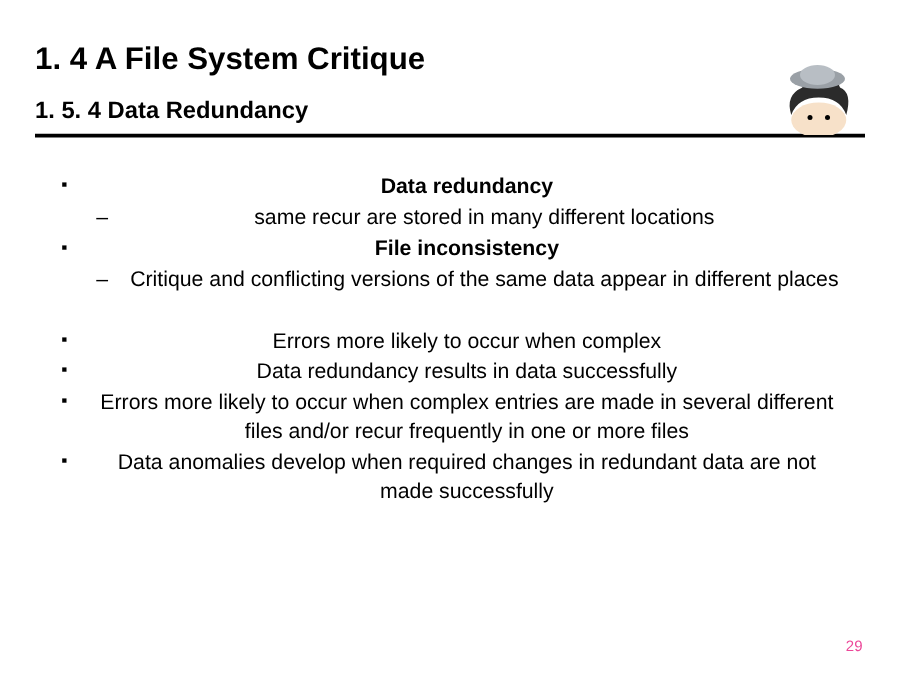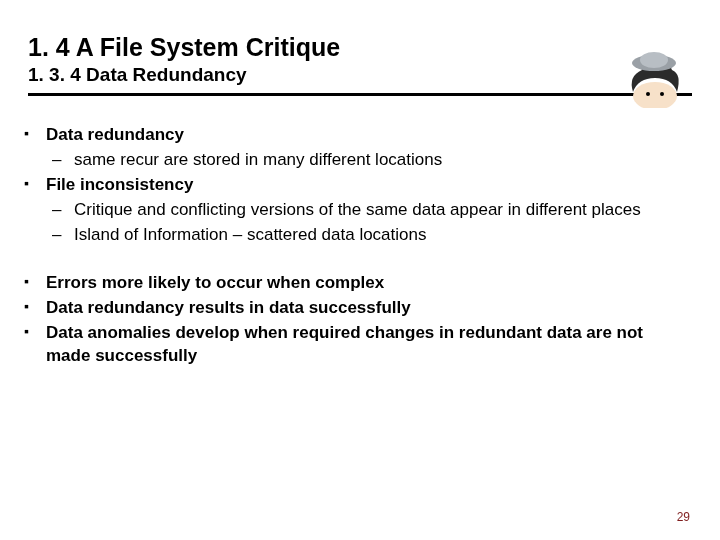--- a/index.html
+++ b/index.html
@@ -17,47 +17,47 @@
     width: 720px;
     height: 540px;
     box-sizing: border-box;
   }
   .header {
     padding: 32px 28px 8px 28px;
   }
   .title {
     font-size: 25px;
     font-weight: bold;
-    margin: 0 0 2px 0;
+    margin: 0 0 16px 0;
     line-height: 1.2;
   }
   .subtitle {
     font-size: 19px;
     font-weight: bold;
     margin: 0;
     line-height: 1.2;
   }
   .divider {
     border: none;
     border-top: 3px solid #000;
     margin: 6px 0 0 0;
   }
   .content {
-    padding: 20px 44px 0 24px;
+    padding: 20px 44px 0 49px;
     font-size: 17px;
     line-height: 1.35;
+    text-align: center;
   }
   .group {
     margin-bottom: 26px;
   }
   .l1 {
     position: relative;
     padding-left: 22px;
     margin: 0 0 2px 0;
-    font-weight: bold;
   }
   .l1::before {
     content: "▪";
     position: absolute;
     left: 0;
     top: 0;
     font-size: 14px;
   }
   .l1-title {
     font-weight: bold;
@@ -71,21 +71,21 @@
     content: "–";
     position: absolute;
     left: 0;
     top: 0;
   }
   .page-num {
     position: absolute;
     right: 30px;
     bottom: 16px;
     font-size: 12px;
-    color: #7f1d1d;
+    color: #ec4899;
   }
   .avatar {
     position: absolute;
     top: 48px;
     right: 32px;
     width: 66px;
     height: 60px;
   }
   .avatar svg { display:block; }
 </style>
@@ -100,37 +100,37 @@
       <path d="M11 44 Q6 28 20 22 Q14 12 30 12 Q46 10 50 22 Q60 26 55 44 Q50 30 33 30 Q16 30 11 44 Z" fill="#2b2b2b"></path>
       <ellipse cx="32" cy="15" rx="22" ry="8" fill="#9aa0a6"></ellipse>
       <ellipse cx="32" cy="12" rx="14" ry="8" fill="#b8bec4"></ellipse>
       <circle cx="26" cy="46" r="2" fill="#000"></circle>
       <circle cx="40" cy="46" r="2" fill="#000"></circle>
     </svg>
   </div>
 
   <div class="header">
     <h1 class="title">1. 4 A File System Critique</h1>
-    <h2 class="subtitle">1. 3. 4 Data Redundancy</h2>
+    <h2 class="subtitle">1. 5. 4 Data Redundancy</h2>
     <hr class="divider">
   </div>
 
   <div class="content">
 
     <div class="group">
       <div class="l1 l1-title">Data redundancy</div>
       <div class="l2">same recur are stored in many different locations</div>
       <div class="l1 l1-title">File inconsistency</div>
       <div class="l2">Critique and conflicting versions of the same data appear in different places</div>
-      <div class="l2">Island of Information – scattered data locations</div>
     </div>
 
     <div class="group">
       <div class="l1">Errors more likely to occur when complex</div>
       <div class="l1">Data redundancy results in data successfully</div>
+      <div class="l1">Errors more likely to occur when complex entries are made in several different files and/or recur frequently  in one or more files</div>
       <div class="l1">Data anomalies develop when required changes in redundant data are not made successfully</div>
     </div>
 
   </div>
 
   <div class="page-num">29</div>
 
 </div>
 
 </body></html>

